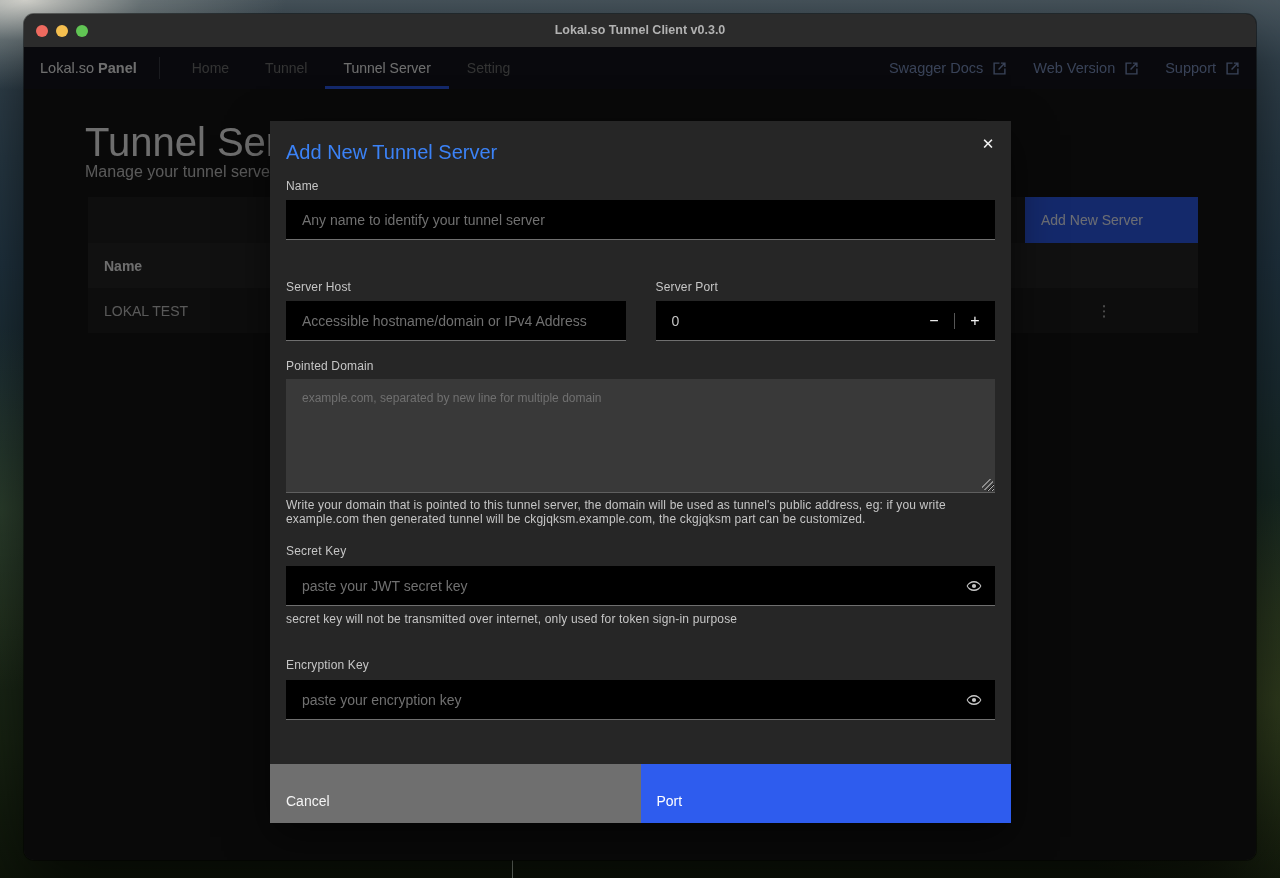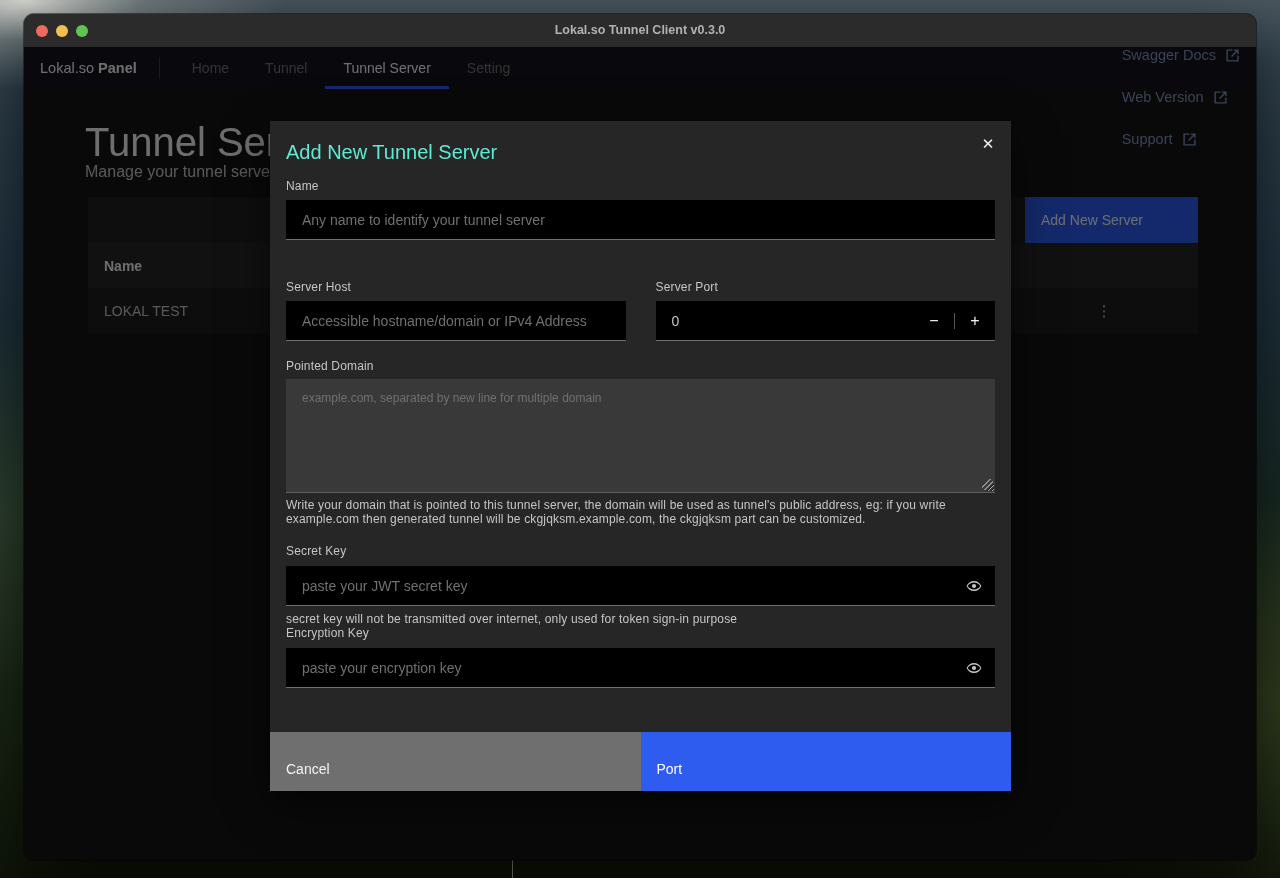--- a/index.html
+++ b/index.html
@@ -36,21 +36,21 @@
   
   .nav { position:relative; height:42px; background:#14161e; display:flex; align-items:stretch; padding:0 16px; }
   .brand { display:flex; align-items:center; font-size:14.5px; color:#f4f4f4; white-space:pre; }
   .brand b { font-weight:700; }
   .nav-divider { width:1px; background:#3a3d46; margin:10px 0 10px 22px; }
   .nav-tabs { display:flex; margin-left:14px; }
   .nav-tab { position:relative; display:flex; align-items:center; padding:0 18px; font-size:14px; color:#737373; cursor:default; }
   .nav-tab.active { color:#f4f4f4; }
   .tab-underline { position:absolute; left:0; right:0; bottom:0; height:3px; background:#2e5cee; }
   .nav-spacer { flex:1; }
-  .nav-links { display:flex; gap:26px;flex-direction:column; }
+  .nav-links { display:flex; gap:26px; }
   .nav-link { display:flex; align-items:center; gap:9px; font-size:14.5px; color:#7e93c2; cursor:default; }
   .nav-link svg { width:15px; height:15px; fill:#7e93c2; }
 
   
   .page { position:relative; height:calc(100% - 42px); }
   .page-title { position:absolute; left:61px; top:31px; font-size:40px; font-weight:300; color:#f4f4f4; }
   .page-subtitle { position:absolute; left:61px; top:74px; font-size:16px; color:#c6c6c6; }
   .card { position:absolute; left:64px; top:108px; width:1110px; }
   .toolbar { position:relative; height:46px; background:#1f1f1f; }
   .add-button { position:absolute; right:0; top:0; width:173px; height:46px; background:#2e5cee; border:none;
@@ -60,29 +60,29 @@
   .trow { position:relative; height:45px; background:#1d1d1d; display:flex; align-items:center; padding:0 16px;
     color:#c6c6c6; font-size:14px; }
   .kebab { position:absolute; right:78px; top:0; width:32px; height:45px; display:flex; align-items:center; justify-content:center;
     color:#c6c6c6; font-size:15px; cursor:pointer; }
 
   
   .overlay { position:absolute; inset:0; background:rgba(0,0,0,.55); }
   .modal { position:absolute; left:246px; top:74px; width:741px; background:#262626;
     box-shadow:0 14px 40px rgba(0,0,0,.55); }
   .modal-header { position:relative; padding:18px 16px 0 16px; }
-  .modal-title { font-size:20px; line-height:26px; font-weight:400; color:#5eead4; }
+  .modal-title { font-size:20px; line-height:26px; font-weight:400; color:#3b82f6; }
   .modal-close { position:absolute; top:6px; right:6px; width:34px; height:34px; background:transparent; border:none;
     color:#f4f4f4; font-size:15px; display:flex; align-items:center; justify-content:center; cursor:pointer; font-family:inherit; }
 
   .modal-fields { padding:0 16px; }
   .field-label { display:block; font-size:12px; line-height:15px; letter-spacing:.16px; color:#c6c6c6;margin-top:24px; }
   .mt-name  { margin-top:14px; }
   .mt-sec   { margin-top:18px; }
-  .mt-enc   { margin-top:0; }
+  .mt-enc   { margin-top:32px; }
 
   .text-input { display:block; width:100%; height:40px; margin-top:6px; background:#000000; border:none;
     border-bottom:1px solid #6f6f6f; color:#f4f4f4; font-size:14px; padding:0 16px; font-family:inherit; outline:none; }
   .text-input::placeholder, .domain-textarea::placeholder { color:#707070; opacity:1; }
 
   .field-row { display:flex; gap:30px; margin-top:16px; }
   .field-col { flex:1; min-width:0; }
   .field-col .text-input { margin-top:6px; }
 
   .number-wrap { position:relative; margin-top:6px; }

